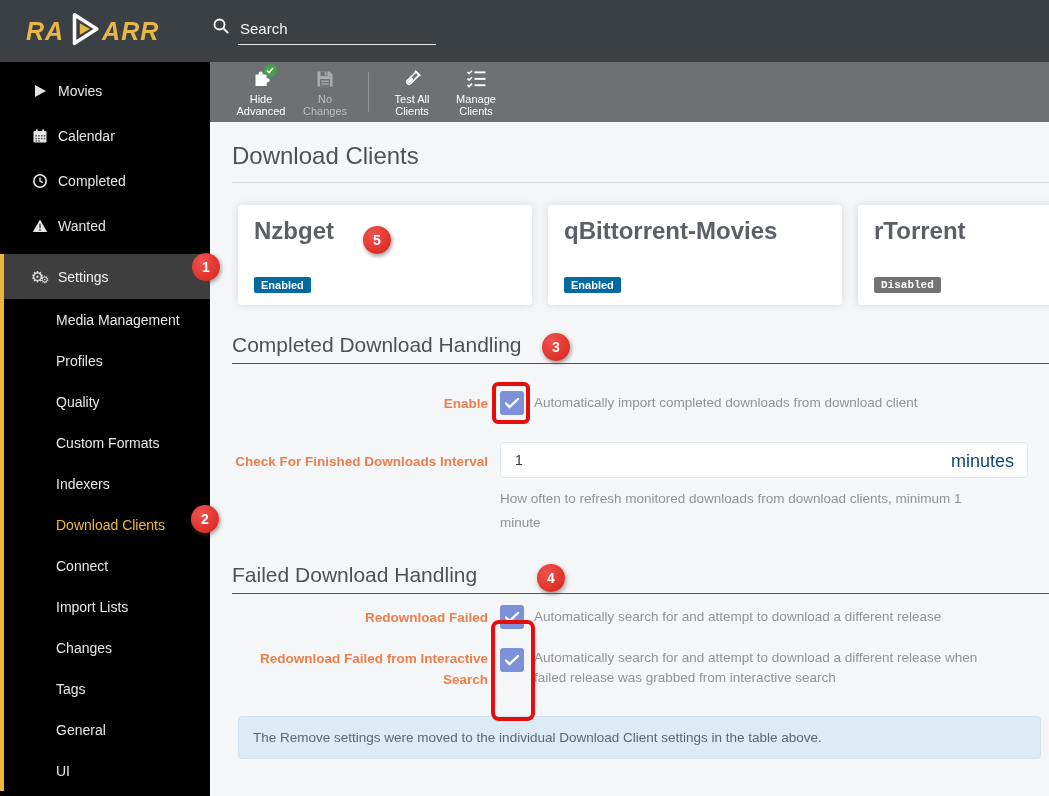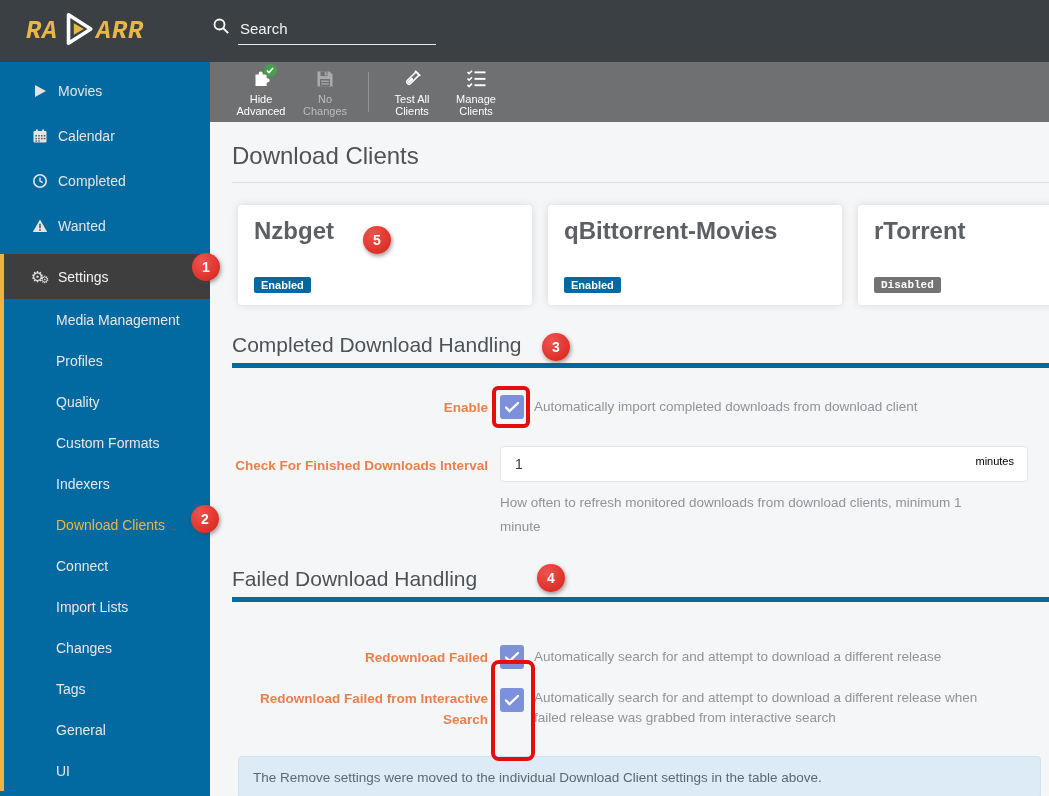--- a/index.html
+++ b/index.html
@@ -4,29 +4,29 @@
 <style>
   * { margin:0; padding:0; box-sizing:border-box; }
   html,body { width:1049px; height:796px; }
   body { font-family:"Liberation Sans", sans-serif; overflow:hidden; background:#f5f6f8; }
 
   #app { position:relative; width:1049px; height:796px; overflow:hidden; }
 
   
   .topbar { position:absolute; left:0; top:0; width:1049px; height:62px; background:#3b4045; display:flex; align-items:center; z-index:5; }
   .logo { margin-left:26px; width:158px; display:flex; align-items:center; }
-  .logo-txt { color:#e9b747; font-size:25px; font-weight:bold; font-style:italic; letter-spacing:1px;font-family:Liberation Mono, monospace; }
+  .logo-txt { color:#e9b747; font-size:25px; font-weight:bold; font-style:italic; letter-spacing:1px; }
   .logo-play { margin:0 1px; }
   .search { margin-left:28px; display:flex; align-items:flex-end; }
   .search-icon { margin-right:8px; margin-bottom:6px; }
   .search input { width:198px; background:transparent; border:none; border-bottom:1px solid #e8e8e8; color:#fff; font-size:15px; padding:2px 0 7px 2px; outline:none; font-family:"Liberation Sans",sans-serif; }
   .search input::placeholder { color:#f2f2f2; opacity:1; }
 
   
-  .sidebar { position:absolute; left:0; top:62px; width:210px; height:734px; background:#0369a1; z-index:4; }
+  .sidebar { position:absolute; left:0; top:62px; width:210px; height:734px; background:#000000; z-index:4; }
   .nav-item { height:45px; display:flex; align-items:center; color:#e4e4e4; font-size:14px; }
   .nav-item:first-child { margin-top:6px; }
   .nav-item .ic { width:24px; margin-left:28px; margin-right:6px; text-align:center; display:flex; justify-content:center; align-items:center; }
   .settings-group { border-left:4px solid #edb43e; }
   .settings-group .nav-item { background:#3e3e3e; color:#f2f2f2; }
   .settings-group .nav-item .ic { margin-left:24px; }
   .gear-big { font-size:15px; color:#e4e4e4; }
   .gear-small { font-size:10px; color:#e4e4e4; margin-left:-4px; margin-top:6px; }
   .sub-item { height:41px; display:flex; align-items:center; padding-left:38px; color:#e7e7e7; font-size:14px;margin-left:14px; }
   .sub-item.active { color:#eeb744; }
@@ -44,43 +44,43 @@
   .page-header { padding:20px 0 12px; border-bottom:1px solid #dbdee2; }
   .page-title { font-size:24px; font-weight:300; color:#4d5257; }
 
   .cards { display:flex; gap:16px; margin:22px 0 0 6px; height:100px; }
   .card { flex:0 0 294px; height:100px; background:#fff; border-radius:4px; box-shadow:0 0 8px rgba(0,0,0,.12); padding:12px 16px; position:relative; }
   .card-title { font-size:24px; font-weight:700; color:#5c6064; }
   .status-badge { position:absolute; left:16px; bottom:12px; font-size:11px; font-weight:bold; color:#fff; padding:2px 7px; border-radius:2px; }
   .status-badge.enabled { background:#0369a1; }
   .status-badge.disabled { background:#737373;font-family:Liberation Mono, monospace; }
 
-  .section-header { margin-top:28px; padding-bottom:6px; border-bottom:5px solid #0369a1; font-size:21px; font-weight:300; color:#4d5257; }
+  .section-header { margin-top:28px; padding-bottom:6px; border-bottom:1px solid #0369a1; font-size:21px; font-weight:300; color:#4d5257; }
 
   .form-row { display:flex; align-items:center; margin-top:27px; }
   .form-row.top { align-items:flex-start; }
   .flabel { flex:0 0 256px; text-align:right; color:#e9804d; font-weight:700; font-size:13.5px; line-height:21px; margin-right:12px; }
   .flabel.pad { padding-top:9px; }
   .fcontrol { display:flex; align-items:center; }
   .fcontrol.top { align-items:flex-start; }
 
   .checkbox { width:24px; height:24px; background:#7c91da; border-radius:3px; display:flex; align-items:center; justify-content:center; position:relative; flex:0 0 24px; cursor:pointer; }
   .checkbox svg { width:14px; height:11px; }
   .red-outline::after { content:''; position:absolute; left:-8px; top:-9px; right:-6px; bottom:-9px; border:4px solid #e50d0d; border-radius:6px; pointer-events:none; }
 
   .fhelp { color:#8f9498; font-size:13.5px; line-height:20px; margin-left:10px; }
   .fhelp.wrap2 { max-width:466px; }
 
   .text-input-wrap { width:528px; position:relative; }
   .text-input { width:100%; height:36px; border:1px solid #dfe5e9; border-radius:4px; padding:0 70px 0 14px; font-size:14px; color:#33383c; background:#fff; outline:none; font-family:"Liberation Sans",sans-serif; }
-  .unit { position:absolute; right:14px; top:9px; color:#000000; font-size:11px; }
+  .unit { position:absolute; right:14px; top:9px; color:#0c4a6e; font-size:18px; }
   .input-help { margin-top:9px; max-width:492px; color:#8f9498; font-size:13.5px; line-height:24px; }
 
   .failed-rows { position:relative; }
-  .failed-rows .form-row:first-child { margin-top:43px; }
+  .failed-rows .form-row:first-child { margin-top:11px; }
   .failed-rows .form-row.second { margin-top:19px; }
   .red-tall-rect { position:absolute; left:259px; top:15px; width:44px; height:101px; border:4px solid #e50d0d; border-radius:8px; pointer-events:none; }
 
   .info-banner { margin:26px 8px 0 6px; background:#dcebf5; border:1px solid #cfe3f0; border-radius:4px; padding:13px 14px; color:#5d6771; font-size:13.5px; }
 
   
   .circ { position:absolute; width:28px; height:28px; border-radius:50%; background:radial-gradient(circle at 35% 30%, #ef5350, #dd2f27 72%); color:#fff; font-size:14px; font-weight:bold; display:flex; align-items:center; justify-content:center; box-shadow:1px 2px 4px rgba(70,70,70,.55); z-index:10; }
   .circ1 { left:192px; top:253px; }
   .circ2 { left:191px; top:505px; }
   .circ3 { left:542px; top:333px; }

